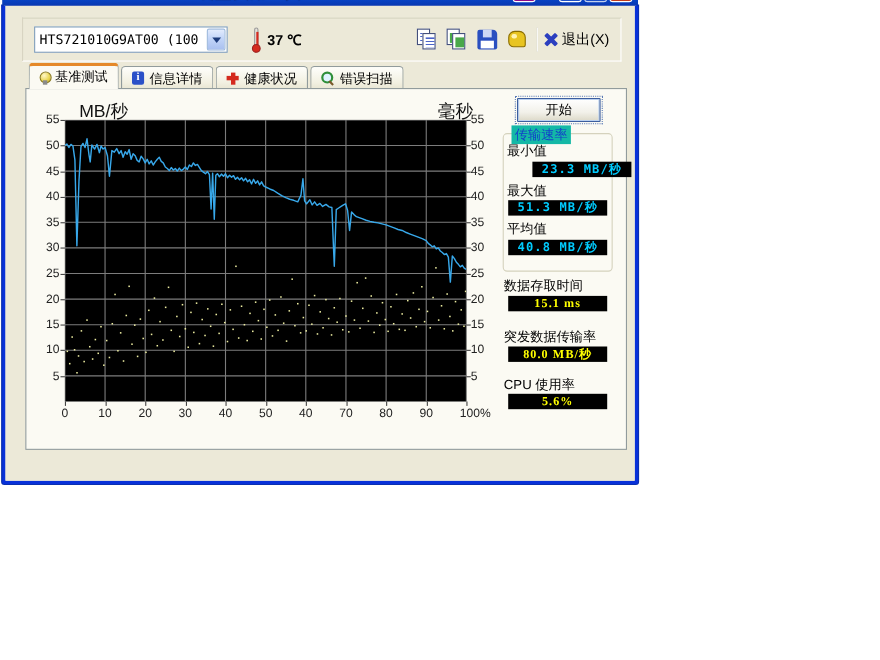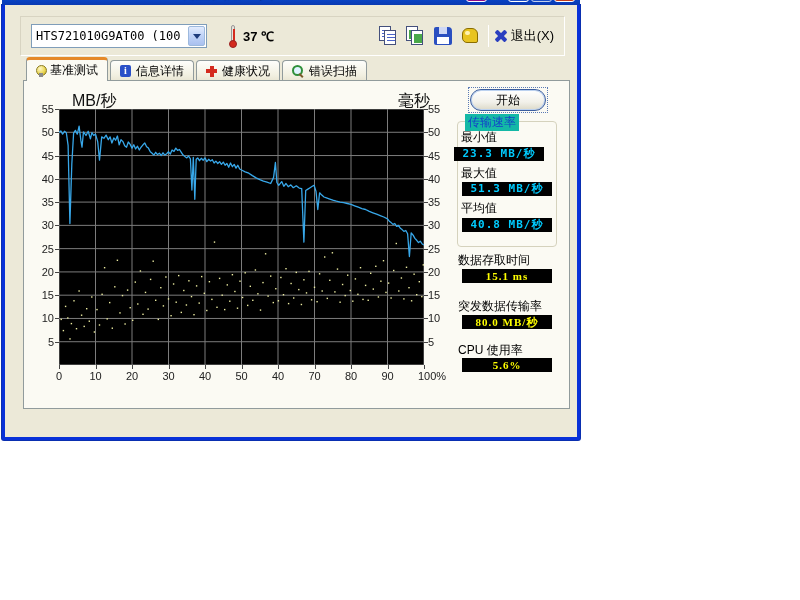--- a/index.html
+++ b/index.html
@@ -105,21 +105,21 @@
   .ylab { position:absolute; width:24px; text-align:right; font-size:11px; color:#222; line-height:14px; }
   .ylab.right { text-align:left; }
   .xlab { position:absolute; font-size:11px; color:#222; transform:translateX(-50%); white-space:nowrap; }
   .tick { position:absolute; background:#444; }
 
   
   .start-wrap { position:absolute; left:444px; top:6px; width:80px; height:26px;
          border:1px dotted #5a7ab5; padding:1px; }
   .start-btn { width:100%; height:100%; font-size:12px; color:#000; cursor:default;
          font-family:"Liberation Sans", sans-serif;
-         background:linear-gradient(180deg,#ffffff,#f2f1ea 60%,#dcd9c8); border:1px solid #3c5e9e; border-radius:11px;
+         background:linear-gradient(180deg,#ffffff,#f2f1ea 60%,#dcd9c8); border:1px solid #3c5e9e; border-radius:1px;
          box-shadow:inset 0 0 0 1px #bcd2f0; }
   .groupbox { position:absolute; left:433px; top:40px; width:100px; height:126px;
          border:1px solid #d5d2bd; border-radius:4px; }
   .gb-title { position:absolute; left:7px; top:-8px; background:#14b8a6; padding:0 3px;
          font-size:12px; color:#1342c8; white-space:nowrap; }
   .slabel { position:absolute; font-size:12px; color:#000; white-space:nowrap; }
   .sval { position:absolute; width:90px; height:14px; background:#000; color:#0cf;
          font-family:"DejaVu Sans Mono", monospace; font-size:11px; font-weight:bold;
          text-align:center; line-height:14px; letter-spacing:1px; }
   .sval.yellow { color:#ff0;font-family:Liberation Serif, serif; }
@@ -451,21 +451,21 @@
         </div>
 
       <div class="start-wrap">
         <button class="start-btn">开始</button>
       </div>
 
       <div class="groupbox">
         <span class="gb-title">传输速率</span>
       </div>
       <div class="slabel" style="left:437px; top:48px;">最小值</div>
-      <div class="sval" style="left:430px; top:66px;">23.3 MB/秒</div>
+      <div class="sval" style="left:460px; top:66px;">23.3 MB/秒</div>
       <div class="slabel" style="left:437px; top:84px;">最大值</div>
       <div class="sval" style="left:438px; top:101px;">51.3 MB/秒</div>
       <div class="slabel" style="left:437px; top:119px;font-family:Liberation Serif, serif;">平均值</div>
       <div class="sval" style="left:438px; top:137px;">40.8 MB/秒</div>
 
       <div class="slabel" style="left:434px; top:171px;">数据存取时间</div>
       <div class="sval yellow" style="left:438px; top:188px;">15.1 ms</div>
       <div class="slabel" style="left:434px; top:217px;">突发数据传输率</div>
       <div class="sval yellow" style="left:438px; top:234px;">80.0 MB/秒</div>
       <div class="slabel" style="left:434px; top:261px;">CPU 使用率</div>

